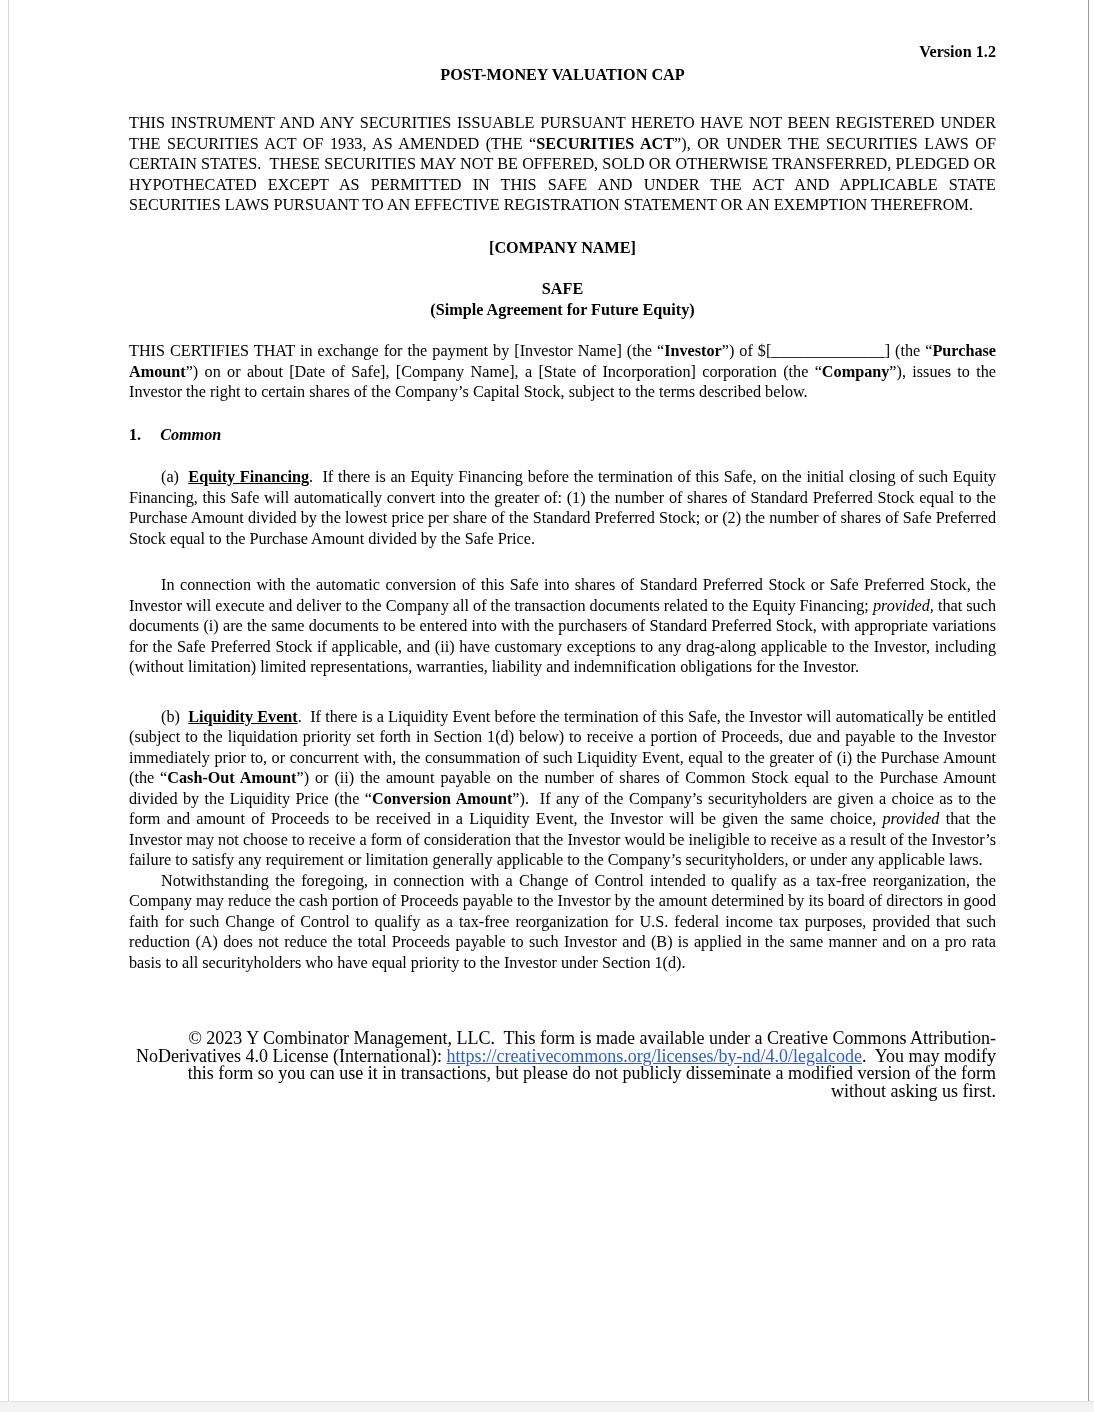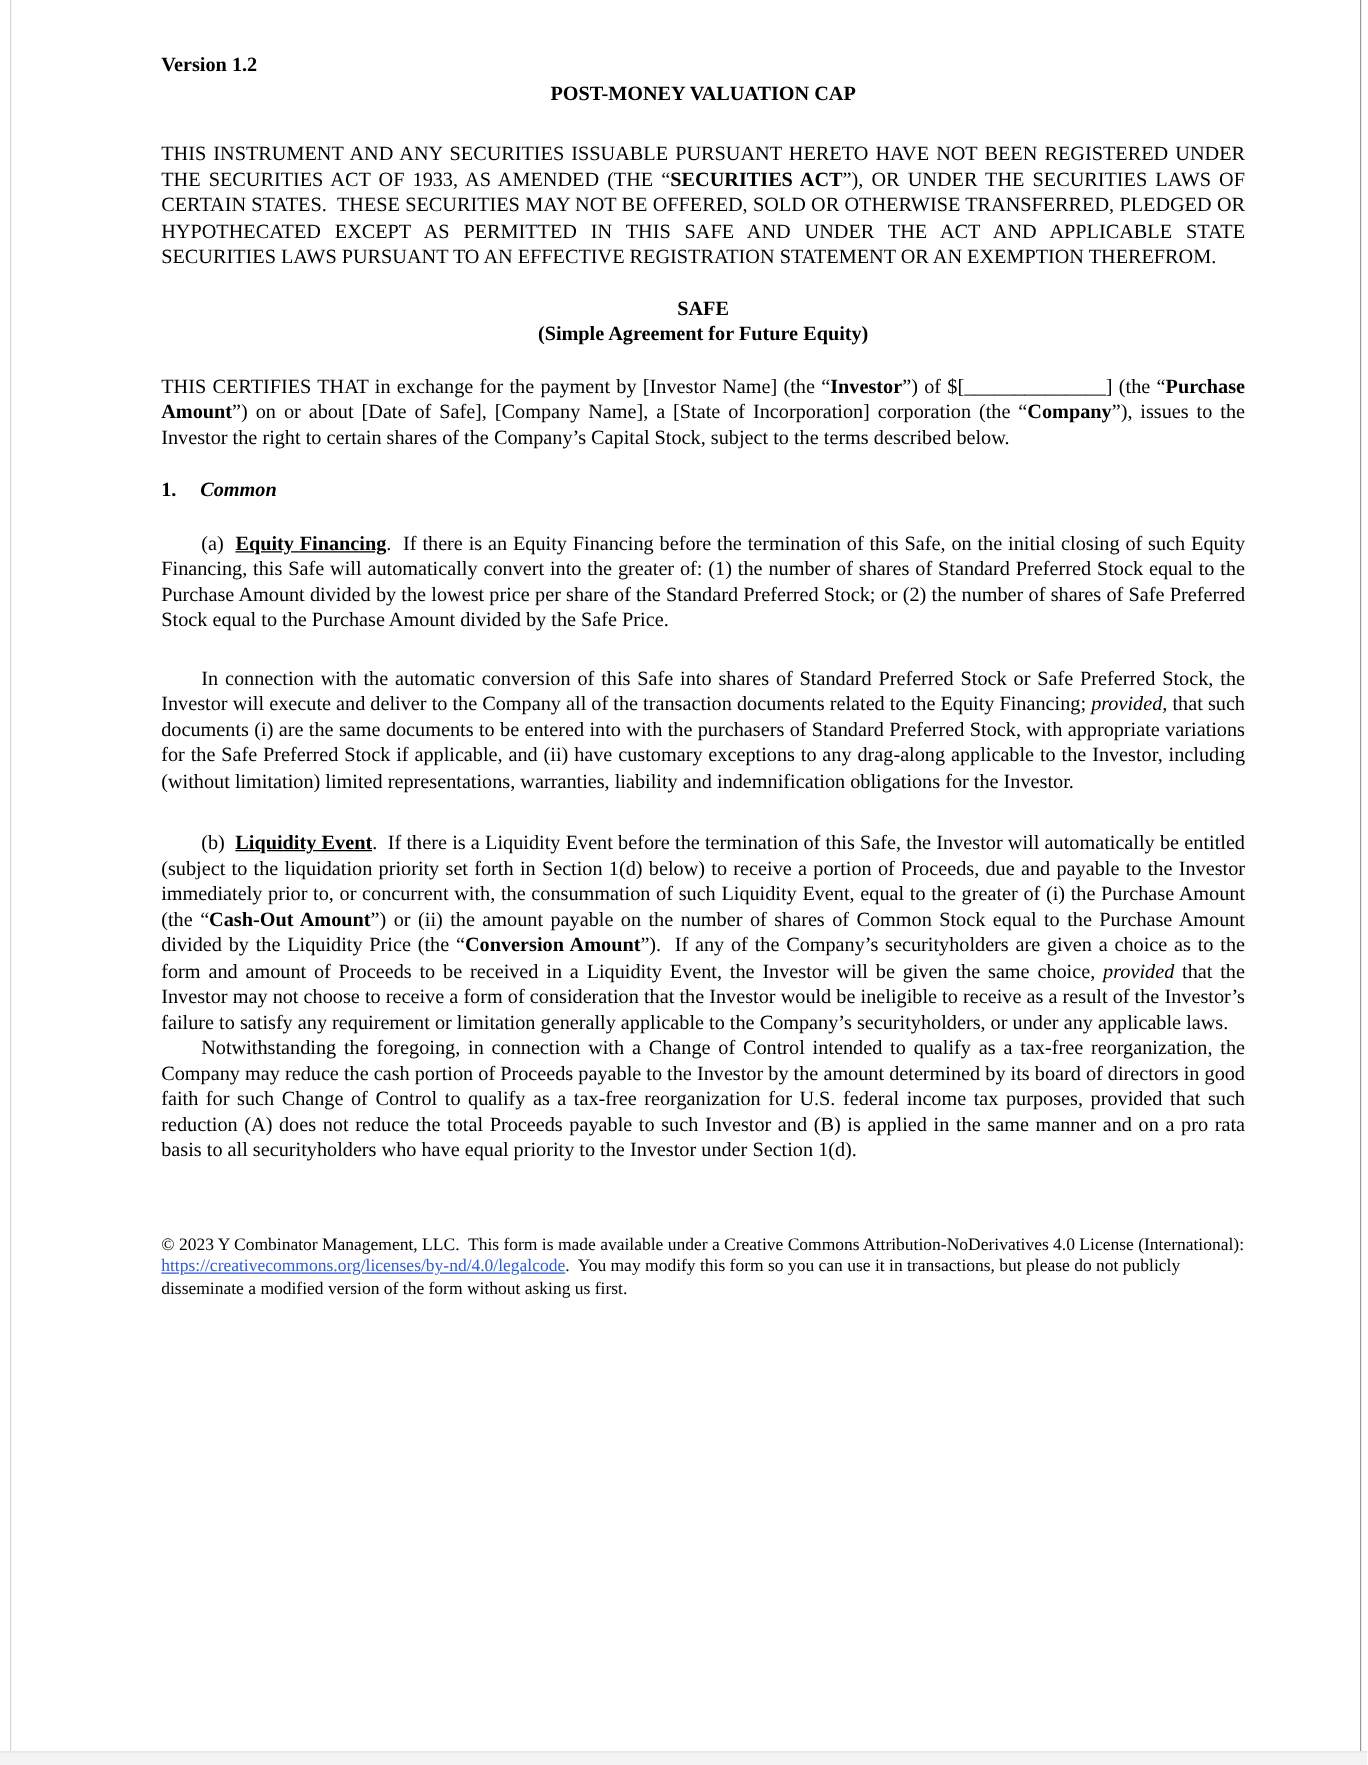--- a/index.html
+++ b/index.html
@@ -23,56 +23,57 @@
     overflow: hidden;
   }
   .bottom-strip {
     width: 1094px;
     height: 11px;
     background: #f3f3f3;
     border-top: 1px solid #e2e2e2;
     box-sizing: border-box;
   }
   p { margin: 0; font-size: 16.2px; line-height: 20.5px; }
-  .right  { }
+  .right  { text-align: right; }
   .center { text-align: center; }
   .just   { text-align: justify; }
   .bold   { font-weight: bold; }
   .italic { font-style: italic; }
   .indent { text-indent: 32px; }
   .mt2  { margin-top: 2px; }
   .mt21 { margin-top: 21px; }
   .mt22 { margin-top: 22px; }
   .mt24 { margin-top: 24px; }
   .mt26 { margin-top: 26px; }
   .mt28 { margin-top: 28px; }
   .mt29 { margin-top: 29px; }
   .mt31 { }
   .section-title { margin-left: 19px; }
   .footer {
     margin-top: 57px;
-    font-size: 14px;
+    font-size: 18px;
     line-height: 17.5px;
-    text-align: left;
+    text-align: right;
   }
   a.doc-link {
     color: #2d5bd2;
     text-decoration: underline;
     cursor: pointer;
   }
 </style>
 </head>
 <body>
 
 <div class="page">
   <p class="right bold">Version 1.2</p>
   <p class="center bold mt2">POST-MONEY VALUATION CAP</p>
 
   <p class="just mt28"><span>THIS INSTRUMENT AND ANY SECURITIES ISSUABLE PURSUANT HERETO HAVE NOT BEEN REGISTERED UNDER THE SECURITIES ACT OF 1933, AS AMENDED (THE “</span><span style="font-weight: bold;">SECURITIES ACT</span><span>”), OR UNDER THE SECURITIES LAWS OF CERTAIN STATES.&nbsp; THESE SECURITIES MAY NOT BE OFFERED, SOLD OR OTHERWISE TRANSFERRED, PLEDGED OR HYPOTHECATED EXCEPT AS PERMITTED IN THIS SAFE AND UNDER THE ACT AND APPLICABLE STATE SECURITIES LAWS PURSUANT TO AN EFFECTIVE REGISTRATION STATEMENT OR AN EXEMPTION THEREFROM.</span></p>
 
+  <p class="center bold mt22">[COMPANY NAME]</p>
   <p class="center bold mt21">SAFE</p>
   <p class="center bold">(Simple Agreement for Future Equity)</p>
 
   <p class="just mt21"><span>THIS CERTIFIES THAT in exchange for the payment by [Investor Name] (the “</span><span style="font-weight: bold;">Investor</span><span>”) of $[______________] (the “</span><span style="font-weight: bold;">Purchase Amount</span><span>”) on or about [Date of Safe], [Company Name], a [State of Incorporation] corporation (the “</span><span style="font-weight: bold;">Company</span><span>”), issues to the Investor the right to certain shares of the Company’s Capital Stock, subject to the terms described below.</span></p>
 
 
 
   <p class="mt22"><span class="bold">1.</span><span class="bold italic section-title">Common</span></p>
 
   <p class="just indent mt22"><span>(a)&nbsp; </span><span style="font-weight: bold; text-decoration: underline;">Equity Financing</span><span>.&nbsp; If there is an Equity Financing before the termination of this Safe, on the initial closing of such Equity Financing, this Safe will automatically convert into the greater of: (1) the number of shares of Standard Preferred Stock equal to the Purchase Amount divided by the lowest price per share of the Standard Preferred Stock; or (2) the number of shares of Safe Preferred Stock equal to the Purchase Amount divided by the Safe Price.</span></p>

